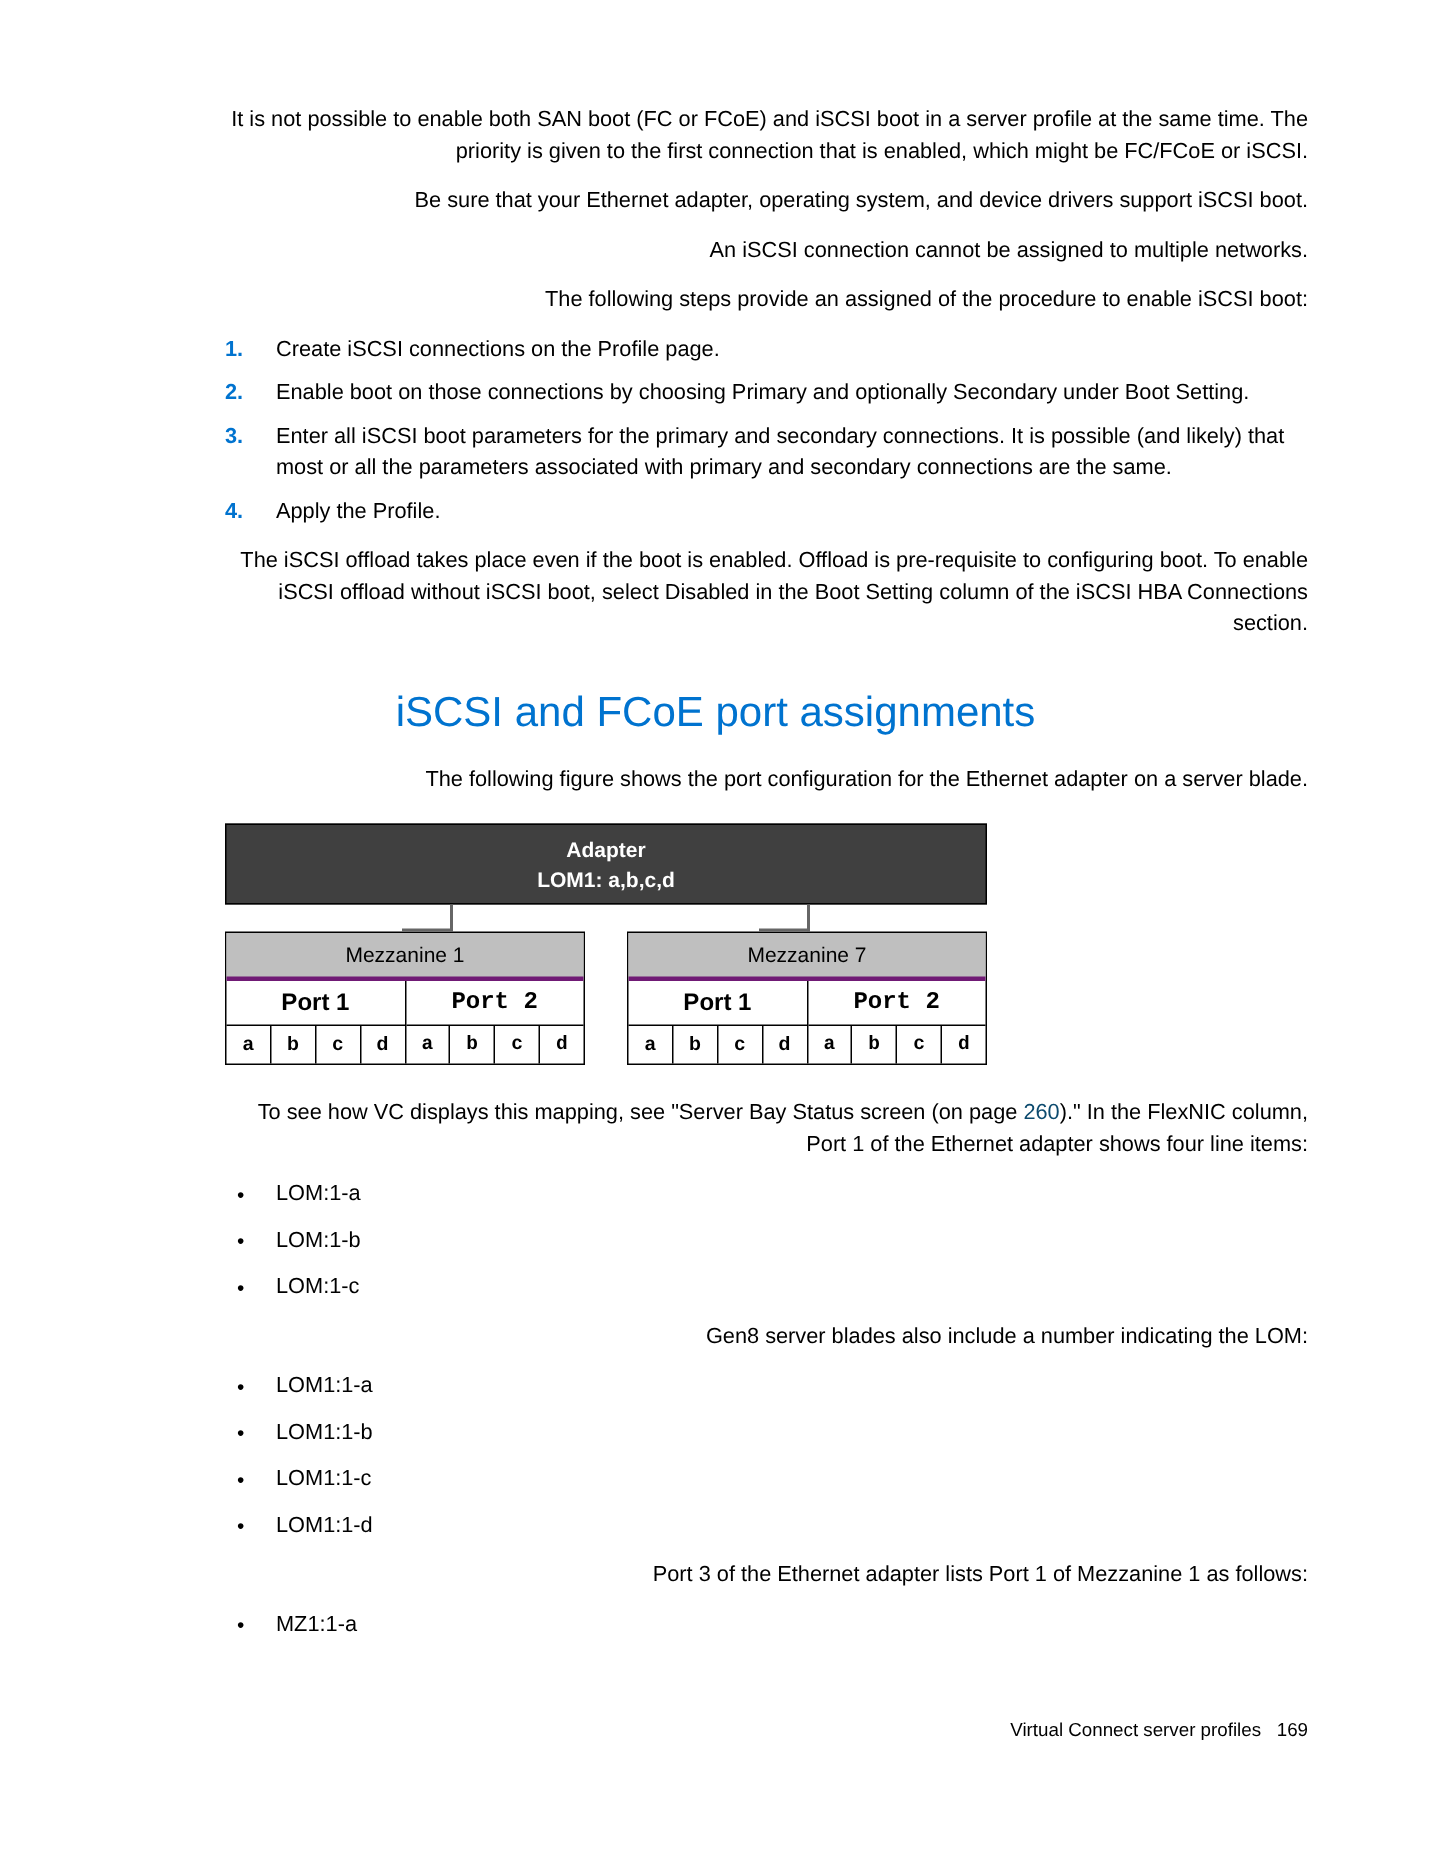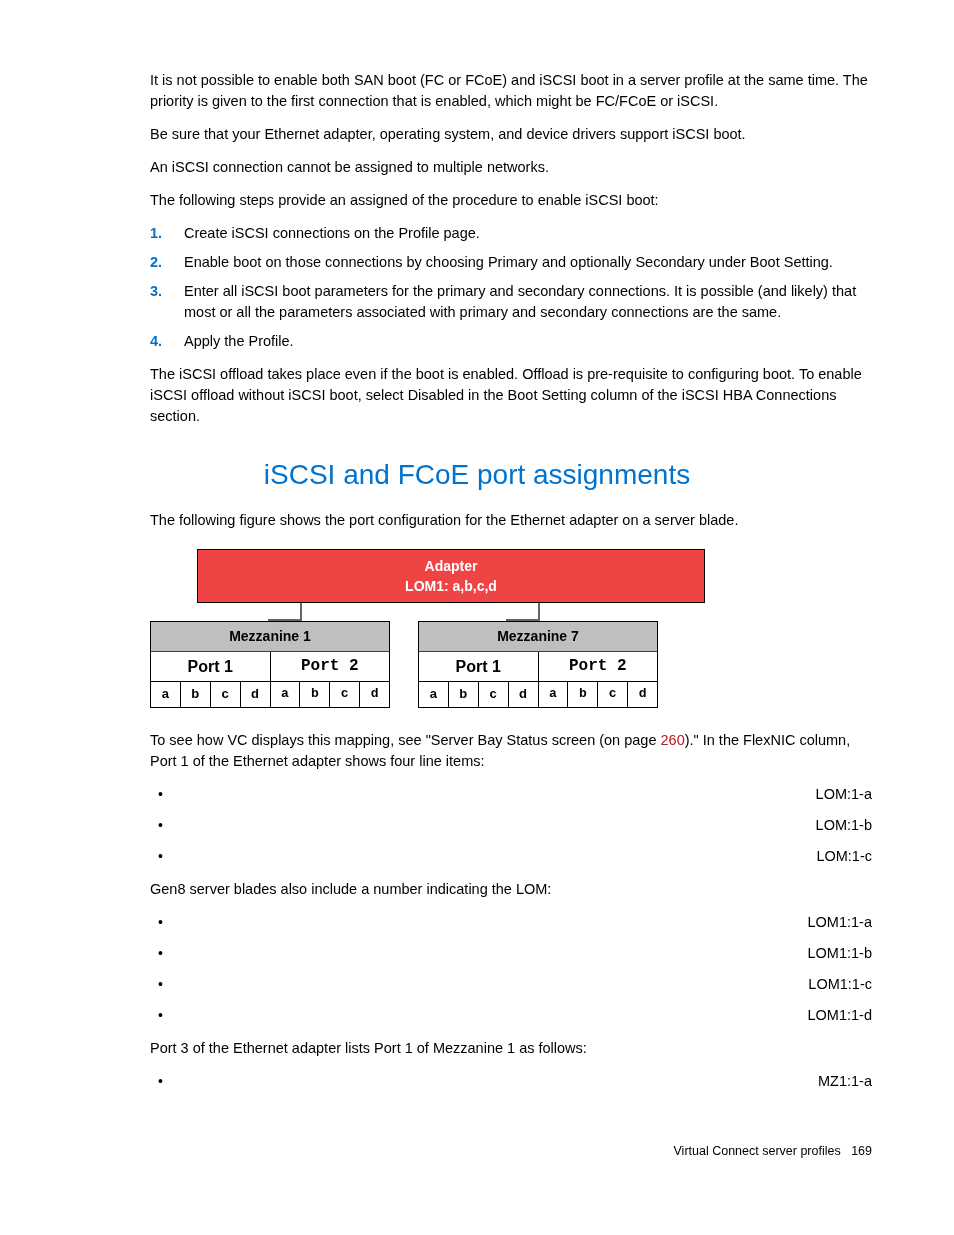--- a/index.html
+++ b/index.html
@@ -7,56 +7,56 @@
     font-size: 14.5px;
     line-height: 1.45;
     color: #000;
     background: #fff;
     margin: 0;
     padding: 70px 82px 40px 82px;
     width: 954px;
     box-sizing: border-box;
   }
   .content { margin-left: 68px; }
-  p { margin: 0 0 12px 0; }
+  p { margin: 0 0 12px 0; text-align: right; }
   ol.steps { list-style: none; padding: 0; margin: 0 0 12px 0; }
   ol.steps li { display: flex; margin-bottom: 8px; }
   ol.steps li .num { color: #0073cf; font-weight: bold; width: 34px; flex-shrink: 0; }
   h2.section {
     font-family: Arial, Helvetica, sans-serif;
     font-weight: normal;
     font-size: 28px;
     color: #0073cf;
     margin: 28px 0 14px 0;
     text-align: center;
   }
-  ul.bullets { list-style: none; padding: 0; margin: 0 0 12px 0; text-align: right; }
+  ul.bullets { list-style: none; padding: 0; margin: 0 0 12px 0; }
   ul.bullets li { position: relative; padding-left: 34px; margin-bottom: 10px; }
   ul.bullets li::before {
     content: "•";
     position: absolute;
     left: 8px;
     top: 0;
     font-size: 14px;
   }
-  a.pagelink { color: #b91c1c; text-decoration: none; }
+  a.pagelink { color: #0c4a6e; text-decoration: none; }
 
   
   .diagram { margin: 18px 0 22px 0; }
   .adapter-box {
-    background: #ef4444; color: #fff; text-align: center;
+    background: #404040; color: #fff; text-align: center;
     width: 506px; padding: 6px 0; border: 1px solid #000;
-    font-weight: bold; font-size: 14px; margin-left: 47px;
+    font-weight: bold; font-size: 14px;
   }
   .connectors { position: relative; height: 18px; width: 506px; }
   .connectors .vline { position: absolute; width: 2px; background: #666; height: 18px; top: 0; }
   .connectors .hline { position: absolute; height: 2px; background: #666; top: 16px; }
   .mezz-row { display: flex; gap: 28px; }
   .mezz { border: 1px solid #000; width: 238px; }
-  .mezz-title { background: #bfbfbf; text-align: center; font-weight: bold; border-bottom: 1px solid #701a75; padding: 4px 0; font-size: 14px;}
+  .mezz-title { background: #bfbfbf; text-align: center; font-weight: normal; border-bottom: 3px solid #701a75; padding: 4px 0; font-size: 14px;}
   .ports { display: flex; }
   .port { flex: 1; border-right: 1px solid #000; }
   .port:last-child { border-right: none; font-family: Liberation Mono, monospace; }
   .port-title { text-align: center; font-weight: bold; border-bottom: 1px solid #000; padding: 3px 0; font-size: 16px;}
   .slots { display: flex; }
   .slot { flex: 1; text-align: center; font-weight: bold; border-right: 1px solid #000; padding: 3px 0; font-size: 13px;}
   .slot:last-child { border-right: none; }
 
   .footer {
     position: relative;

